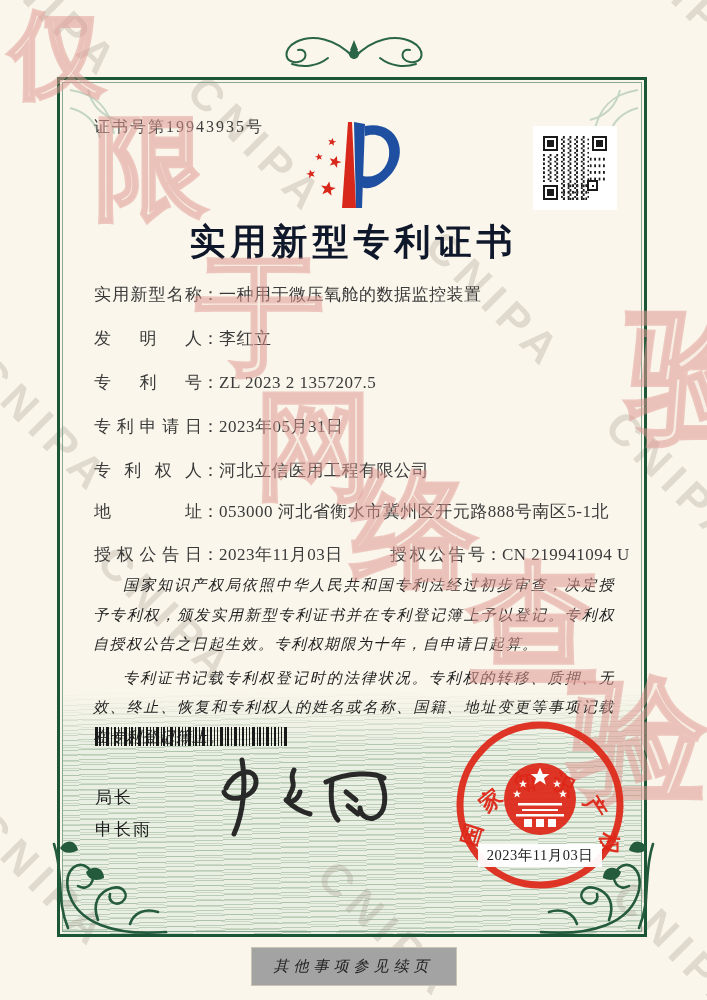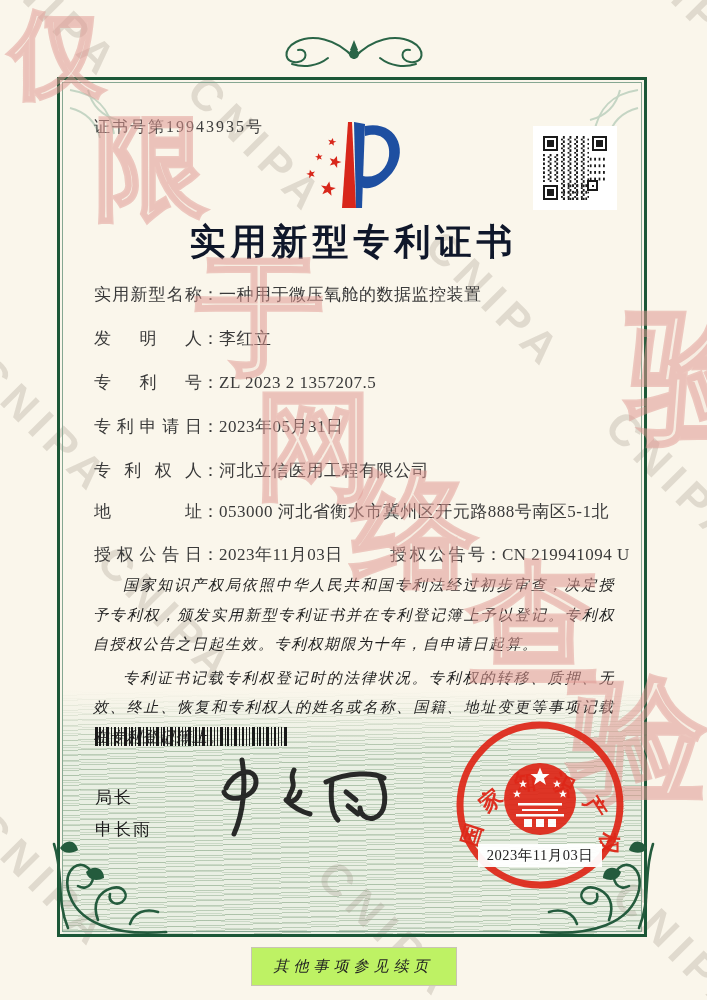--- a/index.html
+++ b/index.html
@@ -42,21 +42,21 @@
   .barcode{position:absolute;left:95px;top:727px;z-index:5;}
   .signer{position:absolute;left:95px;z-index:5;font-family:"Liberation Sans","DejaVu Sans",sans-serif;
       font-size:17px;font-weight:500;color:#1c1c1c;letter-spacing:2px;text-align:center;}
   .sig{position:absolute;left:198px;top:748px;z-index:5;}
   .seal{position:absolute;left:452px;top:717px;z-index:5;}
   .seal-date{position:absolute;left:478px;top:844px;width:124px;z-index:6;background:rgba(255,255,255,.95);
       text-align:center;font-size:14.5px;color:#222;padding:2px 0;letter-spacing:.5px;}
   .page-no{position:absolute;left:0;top:911px;width:100%;text-align:center;font-size:12.5px;
       letter-spacing:2px;color:#2f2f2f;z-index:3;margin-top:36px;}
   .cont-box{position:absolute;left:50%;transform:translateX(-50%);top:947px;z-index:3;
-      background:#bef264;border:1px solid #c9c4b4;padding:9px 22px;font-style:italic;
+      background:#a3a3a3;border:1px solid #c9c4b4;padding:9px 22px;font-style:italic;
       font-size:15px;letter-spacing:5px;color:#222;white-space:nowrap;}
   .orn{position:absolute;z-index:2;}
 </style>
 </head>
 <body>
 
 <div id="page">
 
   <div class="band"></div>
 

